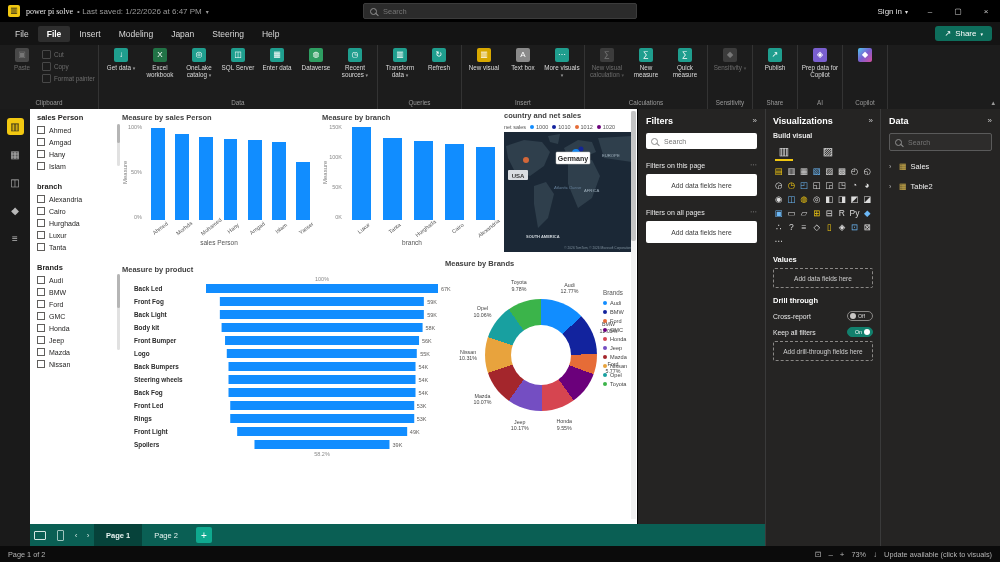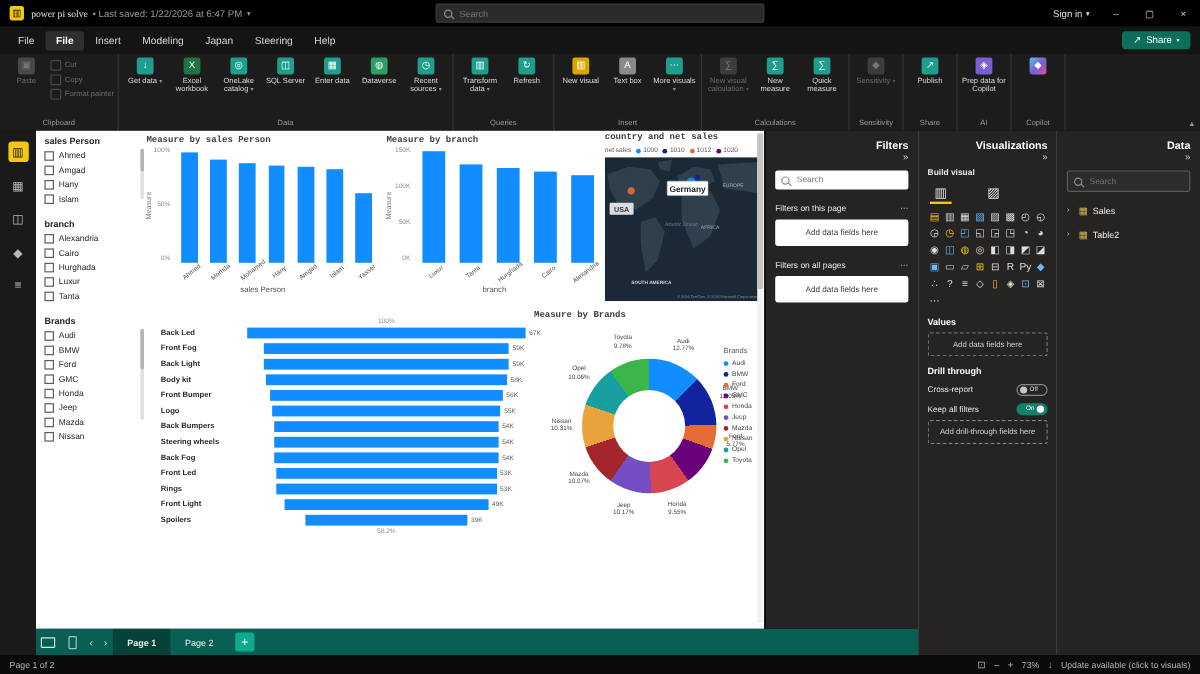--- a/index.html
+++ b/index.html
@@ -39,21 +39,21 @@
   .rsbtn.disabled{opacity:.4;}
   .rsicon{width:7px;height:7px;border:1px solid #8a8a8a;border-radius:1px;flex:none;}
   .rgname{height:13px;line-height:13px;font-size:6.3px;color:#9a9a9a;text-align:center;}
   .ribbon-collapse{position:absolute;right:5px;bottom:2px;color:#9a9a9a;font-size:7px;}
   
   .leftstrip{position:absolute;left:0;top:109px;width:30px;height:437px;background:#1a1a1a;display:flex;flex-direction:column;align-items:center;gap:11px;padding-top:9px;box-sizing:border-box;}
   .navico{width:17px;height:17px;border-radius:3px;display:flex;align-items:center;justify-content:center;font-size:10px;color:#b8b8b8;}
   .navico.active{background:#F2C811;color:#1b1b1b;}
   
   .canvas{position:absolute;left:30px;top:109px;width:607px;height:415px;background:#fff;overflow:hidden;}
-  .ctitle{font-size:7.5px;font-weight:bold;color:#404040;margin-bottom:2px;font-family:Liberation Mono, monospace;}
+  .ctitle{font-size:7.5px;font-weight:bold;color:#404040;margin-bottom:2px;}
   
   #slicers{position:absolute;left:7px;top:3px;width:80px;}
   .slicer{margin-bottom:9px;position:relative;}
   .slicer-h{font-size:7.5px;font-weight:bold;color:#252423;padding:1px 0 2px;}
   .slicer-row{display:flex;align-items:center;gap:4px;height:12px;}
   .cb{width:6px;height:6px;border:1px solid #605e5c;flex:none;background:#fff;}
   .cblab{font-size:7px;color:#252423;}
   .sscroll{position:absolute;right:-3px;top:12px;width:3px;height:70%;background:#e1e1e1;border-radius:2px;}
   .sscroll::after{content:'';display:block;width:3px;height:45%;background:#b5b5b5;border-radius:2px;}
   
@@ -91,21 +91,21 @@
   .donut .hole{position:absolute;left:50%;top:50%;width:60px;height:60px;border-radius:50%;background:#fff;transform:translate(-50%,-50%);}
   .dlab{position:absolute;font-size:5.3px;color:#444;text-align:center;line-height:1.2;transform:translate(-50%,-50%);white-space:nowrap;}
   .dlegend{position:absolute;right:0;top:30px;width:42px;}
   .dlegend .lt{font-size:6.3px;color:#555;margin-bottom:2px;}
   .dli{display:flex;align-items:center;gap:3px;font-size:5.6px;color:#444;height:9px;}
   .dli .dot{width:4px;height:4px;border-radius:50%;flex:none;}
   .canvas-scrollbar{position:absolute;right:1px;top:2px;width:5px;height:408px;background:#f2f2f2;}
   .canvas-scrollbar .thumb{width:5px;height:130px;background:#c4c4c4;border-radius:2px;}
   
   .filters-pane{position:absolute;left:637px;top:109px;width:128px;height:415px;background:#252423;box-sizing:border-box;padding:7px 8px;border-left:1px solid #000;}
-  .pane-h{display:flex;align-items:flex-end;color:#fff;font-size:9px;font-weight:bold;flex-direction:column;}
+  .pane-h{display:flex;align-items:flex-start;color:#fff;font-size:9px;font-weight:bold;}
   .pane-h .chev{margin-left:auto;color:#c8c8c8;font-weight:normal;font-size:8px;}
   .fsearch{margin-top:7px;height:16px;background:#fff;border-radius:2px;display:flex;align-items:center;gap:4px;padding:0 5px;}
   .fsearch input{border:none;outline:none;background:transparent;font-size:7px;color:#555;width:100%;font-family:inherit;}
   .fsec-label{display:flex;align-items:center;color:#e8e8e8;font-size:7px;margin-top:12px;}
   .fsec-label .more{margin-left:auto;color:#b0b0b0;}
   .fsec-card{margin-top:5px;background:#fff;border-radius:2px;height:22px;display:flex;align-items:center;justify-content:center;font-size:6.8px;color:#3b3b3b;}
   .viz-pane{position:absolute;left:765px;top:109px;width:115px;height:437px;background:#252423;box-sizing:border-box;padding:7px 7px;border-left:1px solid #3a3a3a;}
   .buildlab{color:#e8e8e8;font-size:7px;font-weight:bold;margin-top:6px;}
   .buildrow{display:flex;gap:26px;margin:4px 2px 2px;}
   .btile{width:18px;height:16px;display:flex;align-items:center;justify-content:center;color:#e4e4e4;font-size:11px;border-bottom:2px solid transparent;}
@@ -540,20 +540,21 @@
         <rect x="4" y="38" width="20" height="10" rx="1" fill="#d9dde1"></rect>
         <text x="14" y="45.5" text-anchor="middle" font-size="6" font-weight="bold" fill="#333">USA</text>
         <text x="50" y="57" font-size="4.2" font-style="italic" fill="#66809a">Atlantic Ocean</text>
         <text x="80" y="60" font-size="4.2" fill="#9fb0bd">AFRICA</text>
         <text x="22" y="106" font-size="4" font-weight="bold" fill="#cfd6dc">SOUTH AMERICA</text>
         <text x="127" y="117" text-anchor="end" font-size="3.2" fill="#7e8f9c">© 2026 TomTom, © 2026 Microsoft Corporation</text>
       </svg>
     </div>
 
     <div class="funnelcard">
+      <div class="ctitle">Measure by product</div>
       <div class="f-axis">
           <span class="sp"></span>
           <span class="tx">100%</span>
         </div>
       <div id="funnel-rows">
           <div class="frow">
             <div class="flab">Back Led</div>
             <div class="fzone">
               <div class="fbar" style="width: 100%; background: rgb(17, 141, 255);"></div>
               <div class="fval" style="left: calc(100%);">67K</div>

